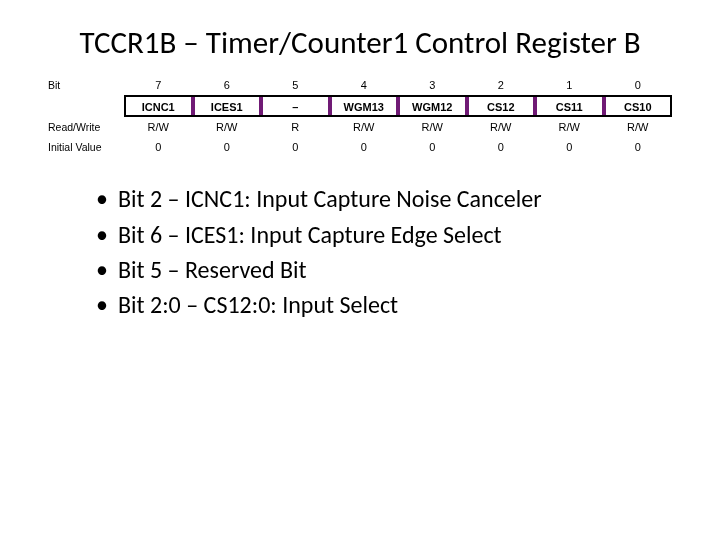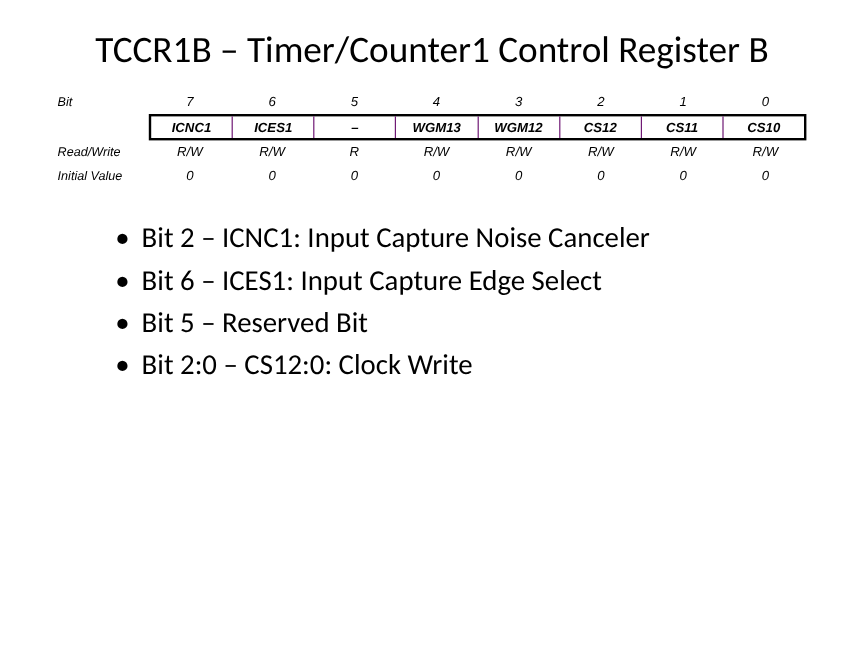--- a/index.html
+++ b/index.html
@@ -18,21 +18,20 @@
     text-align: center;
     font-size: 31px;
     line-height: 1.2;
     margin: 6px 0 14px 0;
     font-weight: 400;
   }
   .reg-diagram {
     font-family: Arial, sans-serif;
     font-size: 11px;
     width: 100%;
-    font-style: italic;
   }
   .reg-row {
     display: flex;
     align-items: center;
     height: 20px;
   }
   .reg-label {
     width: 76px;
     flex: none;
     font-size: 10.5px;
@@ -54,21 +53,21 @@
     display: flex;
     flex: 1;
     border: 2px solid #000;
   }
   .bitbox-cell {
     flex: 1;
     text-align: center;
     font-weight: bold;
     font-size: 11px;
     line-height: 20px;
-    border-right: 1px solid #701a75;
+    border-right: 4px solid #701a75;
   }
   .bitbox-cell:last-child {
     border-right: none;
   }
   .bullets {
     margin-top: 26px;
     padding-left: 48px;
     font-size: 24px;
     line-height: 1.35;
   }
@@ -146,16 +145,16 @@
         <div class="reg-cell">0</div>
       </div>
     </div>
 
   </div>
 
   <div class="bullets">
     <div class="bullet">Bit 2 – ICNC1: Input Capture Noise Canceler</div>
     <div class="bullet">Bit 6 – ICES1: Input Capture Edge Select</div>
     <div class="bullet">Bit 5 – Reserved Bit</div>
-    <div class="bullet">Bit 2:0 – CS12:0: Clock Write</div>
+    <div class="bullet">Bit 2:0 – CS12:0: Input Select</div>
   </div>
 
 </div>
 
 </body></html>

